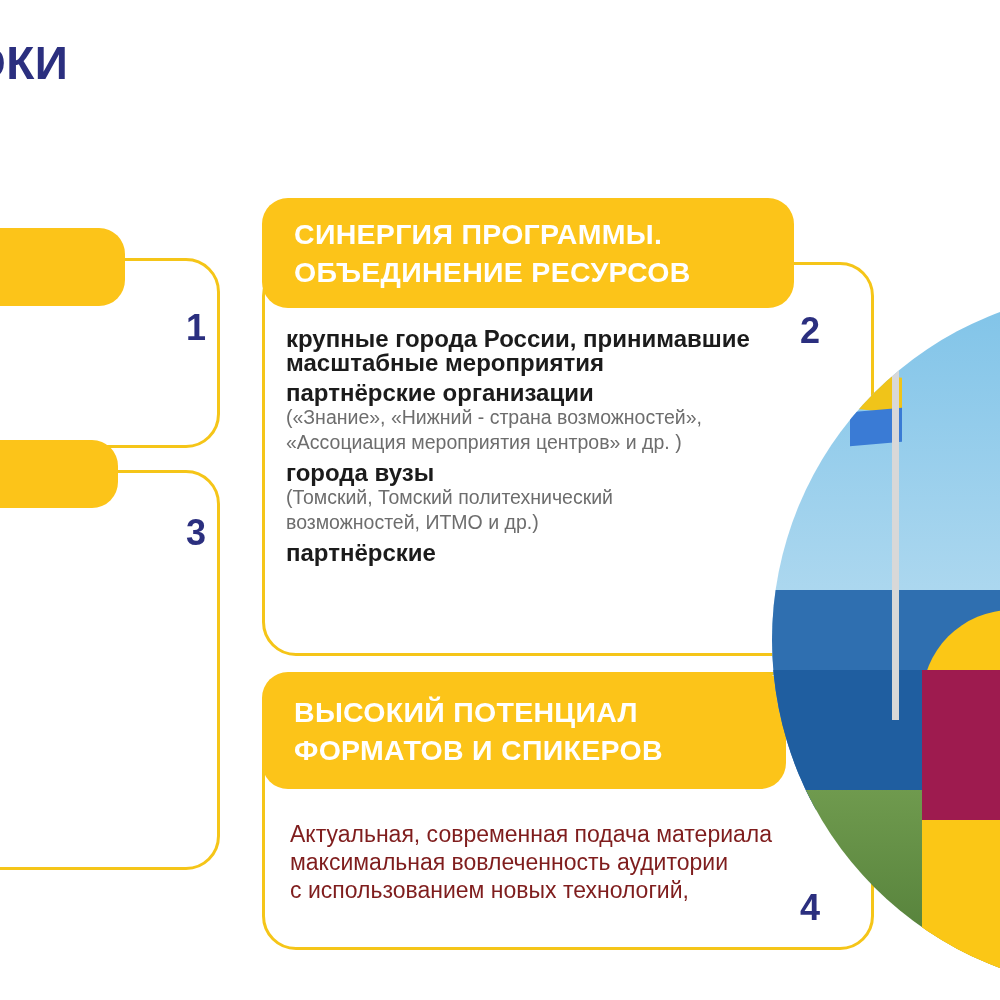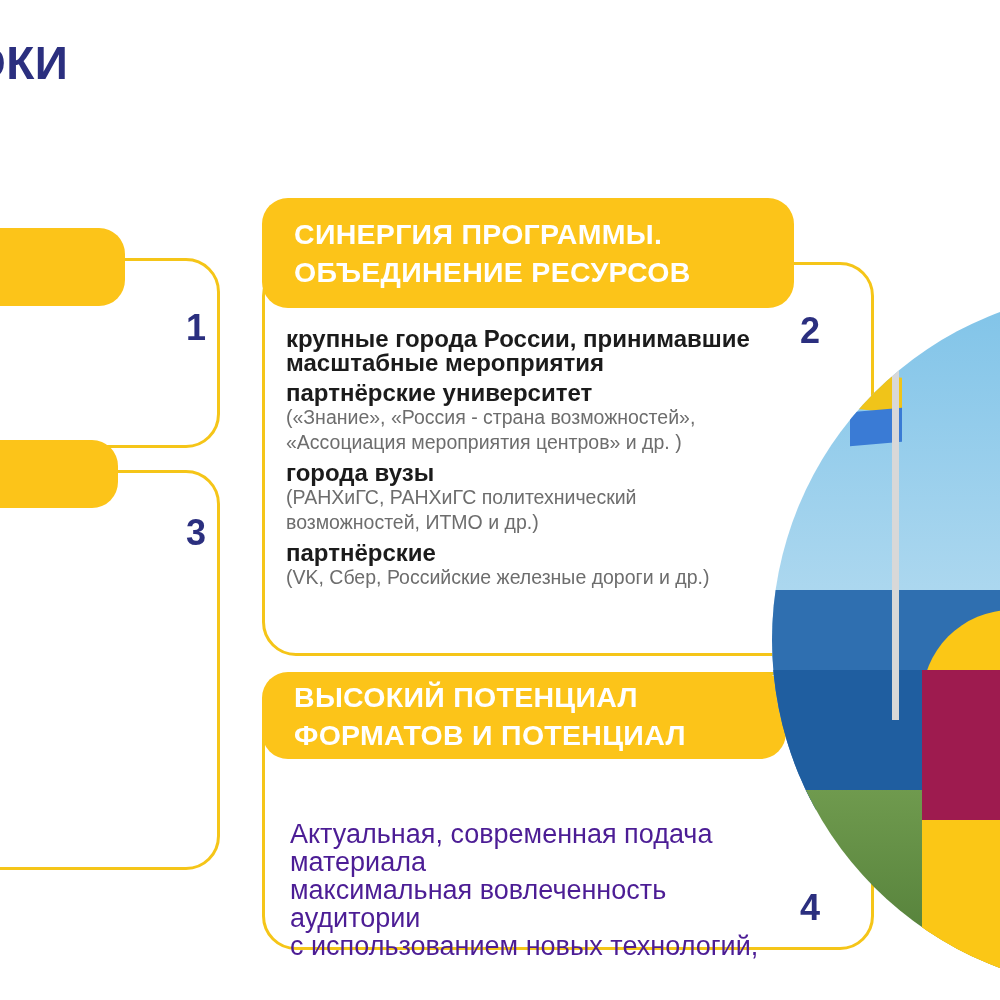--- a/index.html
+++ b/index.html
@@ -111,21 +111,21 @@
     height: 110px;
     padding: 16px 32px;
     font-size: 28.5px;
     line-height: 38px;
     letter-spacing: 0.3px;
   }
   .pill-4 {
     left: 262px;
     top: 672px;
     width: 524px;
-    height: 87px;
+    height: 117px;
     padding: 0 32px;
     font-size: 28.5px;
     line-height: 38px;
     letter-spacing: 0.3px;
   }
 
   
   .num {
     position: absolute;
     color: #2b2f7f;
@@ -157,23 +157,23 @@
     left: 286px;
     top: 327px;
     width: 530px;
   }
   .block-2 .b { font-size: 24px; line-height: 24px; }
 
   .block-4 {
     left: 290px;
     top: 820px;
     width: 500px;
-    font-size: 27px;
+    font-size: 23px;
     line-height: 28px;
-    color: #4c1d95;
+    color: #7f1d1d;
   }
 
   
   .block-1 {
     left: -210px;
     top: 348px;
     width: 360px;
     color: #4a4a4a;
     font-size: 20px;
     line-height: 26px;
@@ -306,38 +306,37 @@
     <span>СИНЕРГИЯ ПРОГРАММЫ.</span>
     <span>ОБЪЕДИНЕНИЕ РЕСУРСОВ</span>
   </div>
 
   <div class="body-block block-2">
     <div class="group">
       <p class="b">крупные города России, принимавшие</p>
       <p class="b">масштабные мероприятия</p>
     </div>
     <div class="group">
-      <p class="b">партнёрские университет</p>
-      <p>(«Знание», «Россия - страна возможностей»,</p>
+      <p class="b">партнёрские организации</p>
+      <p>(«Знание», «Нижний - страна возможностей»,</p>
       <p>«Ассоциация мероприятия центров» и др. )</p>
     </div>
     <div class="group">
       <p class="b">города вузы</p>
-      <p>(РАНХиГС, РАНХиГС политехнический</p>
+      <p>(Томский, Томский политехнический</p>
       <p>возможностей, ИТМО и др.)</p>
     </div>
     <div class="group">
       <p class="b">партнёрские</p>
-      <p>(VK, Сбер, Российские железные дороги и др.)</p>
     </div>
   </div>
 
   <div class="pill pill-4">
     <span>ВЫСОКИЙ ПОТЕНЦИАЛ</span>
-    <span>ФОРМАТОВ И ПОТЕНЦИАЛ</span>
+    <span>ФОРМАТОВ И СПИКЕРОВ</span>
   </div>
 
   <div class="body-block block-4">
     <p>Актуальная, современная подача материала</p>
     <p>максимальная вовлеченность аудитории</p>
     <p>с использованием новых технологий,</p>
   </div>
 
   <div class="photo">
     <div class="photo-inner">

